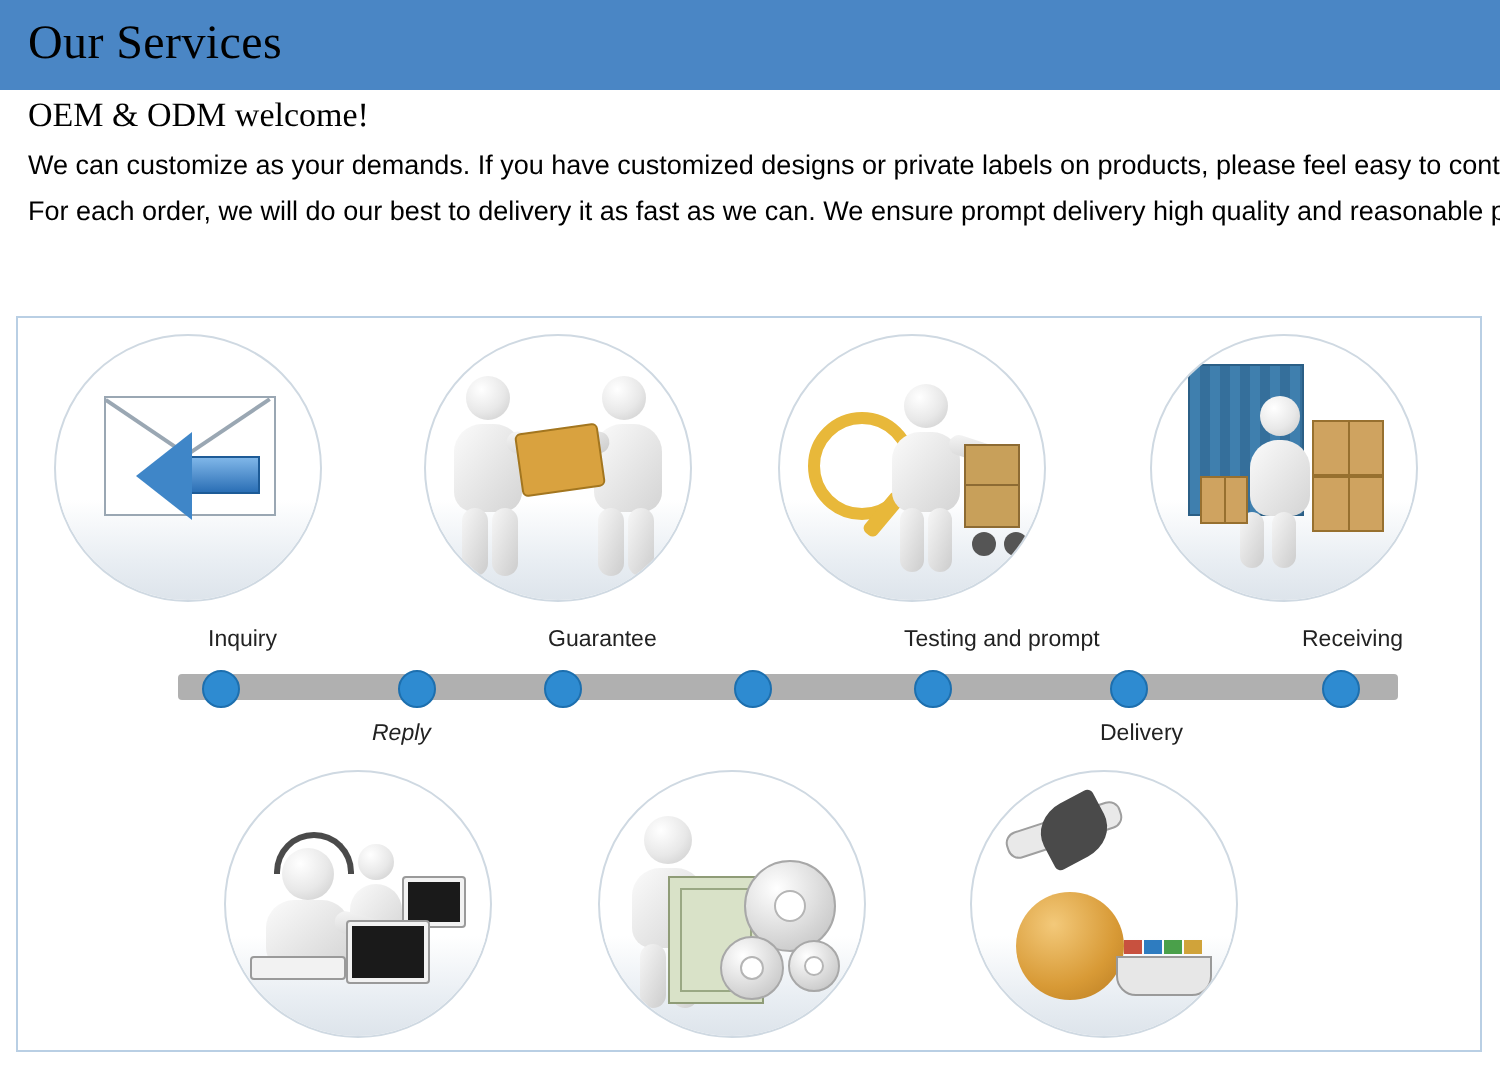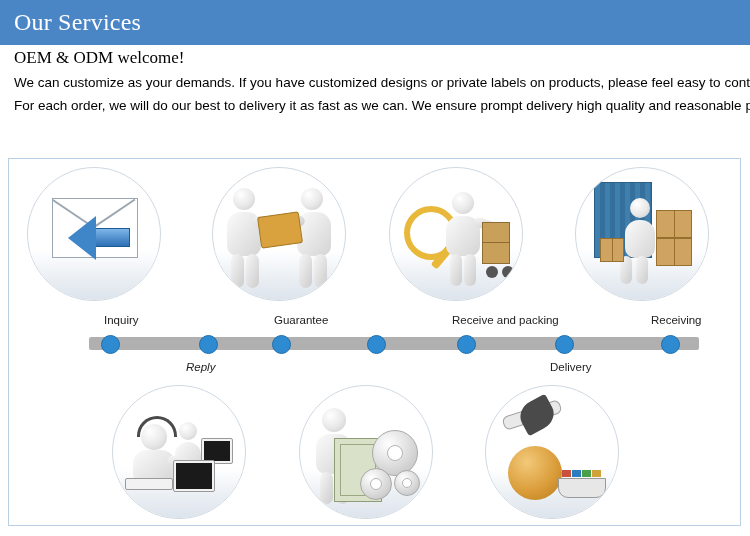--- a/index.html
+++ b/index.html
@@ -28,21 +28,21 @@
     top: 0;
     width: 750px;
     height: 45px;
     background: #4a86c5;
     display: flex;
     align-items: center;
   }
   .header-title {
     font-family: "Liberation Serif", serif;
     font-size: 24px;
-    color: #ffffff;
+    color: #000000;
     padding-left: 14px;
     letter-spacing: 0.2px;
     font-weight: normal;
   }
 
   
   .text-block {
     position: absolute;
     left: 0;
     top: 45px;
@@ -406,21 +406,21 @@
     <div class="node" style="left:92px;"></div>
     <div class="node" style="left:190px;"></div>
     <div class="node" style="left:263px;"></div>
     <div class="node" style="left:358px;"></div>
     <div class="node" style="left:448px;"></div>
     <div class="node" style="left:546px;"></div>
     <div class="node" style="left:652px;"></div>
 
     <div class="tl-label" style="left:95px; top:155px;">Inquiry</div>
     <div class="tl-label" style="left:265px; top:155px;">Guarantee</div>
-    <div class="tl-label" style="left:443px; top:155px;">Receive and packing</div>
+    <div class="tl-label" style="left:443px; top:155px;">Testing and prompt</div>
     <div class="tl-label" style="left:642px; top:155px;">Receiving</div>
 
     <div class="tl-label" style="left:177px; top:202px;font-style:italic;">Reply</div>
     <div class="tl-label" style="left:541px; top:202px;">Delivery</div>
 
     <div class="circle" style="left:103px; top:226px; width:132px; height:132px;">
       <div class="circle-inner">
 
         <div class="head" style="left:66px; top:36px; width:18px; height:18px;"></div>
         <div class="torso" style="left:62px; top:56px; width:26px; height:30px;"></div>

